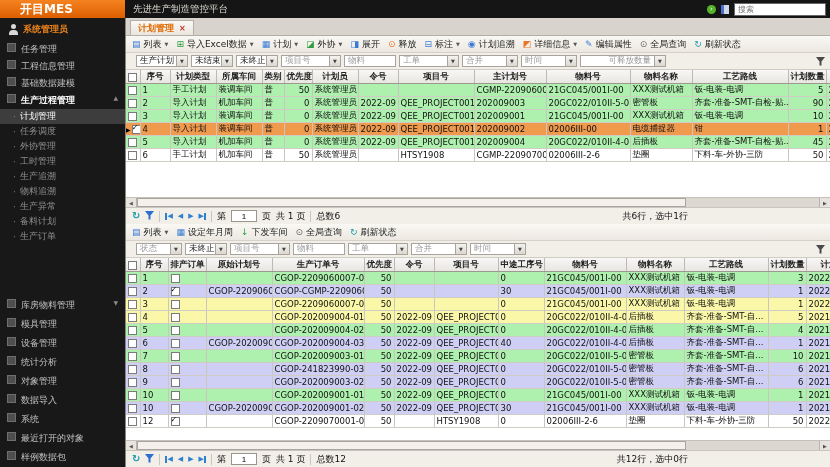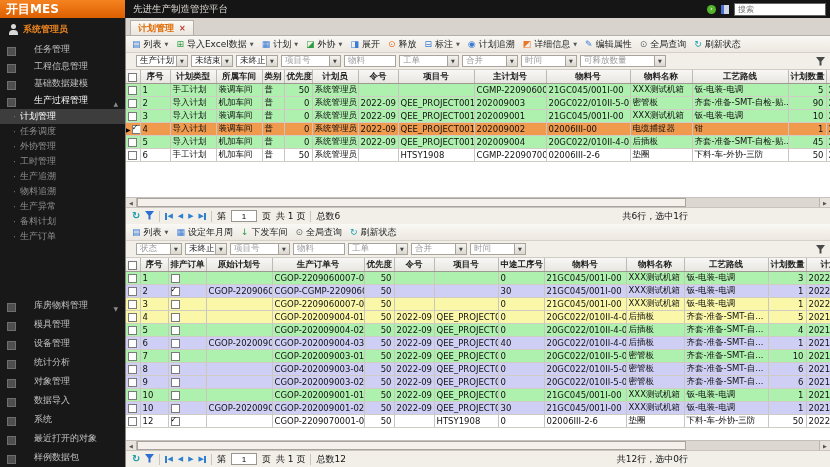--- a/index.html
+++ b/index.html
@@ -1,35 +1,35 @@
 <!DOCTYPE html>
 <html><head>
 <meta charset="utf-8">
 <style>
   html,body{margin:0;padding:0}
   body{width:830px;height:467px;overflow:hidden;font-family:"DejaVu Sans",sans-serif;font-size:9px;background:#ece8e2;color:#111}
   
   .topbar{height:18px;background:#151515;display:flex;align-items:center}
-  .logo{width:125px;height:18px;background:linear-gradient(#f58220,#dd5f00);color:#fff;font-weight:bold;font-size:12px;display:flex;align-items:center;padding-left:6px;box-sizing:border-box;flex:none}
+  .logo{width:125px;height:18px;background:linear-gradient(#f58220,#dd5f00);color:#fff;font-weight:bold;font-size:12px;display:flex;align-items:center;padding-left:20px;box-sizing:border-box;flex:none}
   .subtitle{color:#ddd9d3;font-size:9.5px;margin-left:8px;white-space:nowrap}
   .topbar-right{margin-left:auto;display:flex;align-items:center;gap:5px;padding-right:4px}
   .dot{width:9px;height:9px;border-radius:50%;background:#53b42c;color:#fff;font-size:7px;line-height:9px;text-align:center}
   .book{width:8px;height:9px;background:#cfd6e8;border-left:3px solid #4a6fd0;box-sizing:border-box}
   .search{width:92px;height:13px;font-size:8px;border:1px solid #666;background:#fff;color:#333;padding:0 3px;box-sizing:border-box}
   
   .layout{display:flex;height:449px}
   .sidebar{width:125px;background:#181818;display:flex;flex-direction:column;box-sizing:border-box;padding-top:3px;flex:none;overflow:hidden}
   .user-row{display:flex;align-items:center;gap:5px;padding:2px 8px 5px}
   .usr-ic{position:relative;width:10px;height:11px;flex:none}
   .usr-ic::before{content:"";position:absolute;top:0;left:3px;width:5px;height:5px;border-radius:50%;background:#d8d8d8}
   .usr-ic::after{content:"";position:absolute;bottom:0;left:1px;width:9px;height:5px;border-radius:4px 4px 0 0;background:#d8d8d8}
   .user-name{color:#e8821e;font-weight:bold}
-  .mi{display:flex;align-items:flex-end;gap:18px;padding:2px 7px;color:#c2c2c2;cursor:pointer;white-space:nowrap}
+  .mi{display:flex;align-items:flex-start;gap:5px;padding:2px 7px;color:#c2c2c2;cursor:pointer;white-space:nowrap}
   .mi .bx{width:7px;height:7px;background:#4e4e4e;border:1px solid #6e6e6e;flex:none}
-  .mi.group{color:#fff;font-weight:normal}
+  .mi.group{color:#fff;font-weight:bold}
   .arr{margin-left:auto;color:#8a8a8a;font-size:6px}
   .sub{display:flex;align-items:center;gap:4px;padding:1px 7px 1px 13px;color:#8f8f8f;cursor:pointer;white-space:nowrap}
   .sub .blt{color:#777}
   .sub.selected{background:#3d3d3d;color:#fff}
   .sb-spacer{flex:1}
   .mi.bitem{padding:3px 7px}
   
   .main{flex:1;display:flex;flex-direction:column;border-left:1px solid #8a867f;min-width:0;background:#ece8e2}
   .tabbar{height:17px;background:#d8d4cd;display:flex;align-items:flex-end;padding-left:4px;border-bottom:1px solid #b3afa8;flex:none}
   .tab{background:linear-gradient(#fbf9f5,#eae6df);border:1px solid #b3afa8;border-bottom:none;height:14px;display:flex;align-items:center;gap:5px;padding:0 7px;font-weight:bold;color:#e06a00;cursor:pointer}
@@ -285,21 +285,21 @@
             <span class="db">▼</span>
           </span>
           <span class="fcombo gray" style="width: 56px;">
             <span class="lbl">合并</span>
             <span class="db">▼</span>
           </span>
           <span class="fcombo gray" style="width: 56px;">
             <span class="lbl">时间</span>
             <span class="db">▼</span>
           </span>
-          <span class="fcombo gray" style="width: 86px;">
+          <span class="fcombo gray" style="width: 86px; text-align: right;">
             <span class="lbl">可释放数量</span>
             <span class="db">▼</span>
           </span>
           <span class="funnel">
           <svg width="9" height="9">
               <path d="M0 0 H9 L5.5 4.5 V8.5 H3.5 V4.5 Z" fill="#4a4a4a"></path>
             </svg>
         </span>
       </div>
       <div class="gridregion">
@@ -678,21 +678,21 @@
                 <td>密管板</td>
                 <td>齐套-准备-SMT-自...</td>
                 <td class="num">10</td>
                 <td>2021-11-05 00:</td>
               </tr>
               <tr class="r-lavender">
                 <td class="leader"><span class="cb"></span></td>
                 <td>8</td>
                 <td><span class="cb"></span></td>
                 <td></td>
-                <td>CGOP-202009003-04</td>
+                <td>CGOP-241823990-03</td>
                 <td class="num">50</td>
                 <td>2022-09</td>
                 <td>QEE_PROJECT001</td>
                 <td>0</td>
                 <td>20GC022/010II-5-0</td>
                 <td>密管板</td>
                 <td>齐套-准备-SMT-自...</td>
                 <td class="num">6</td>
                 <td>2021-11-05 00:</td>
               </tr>

